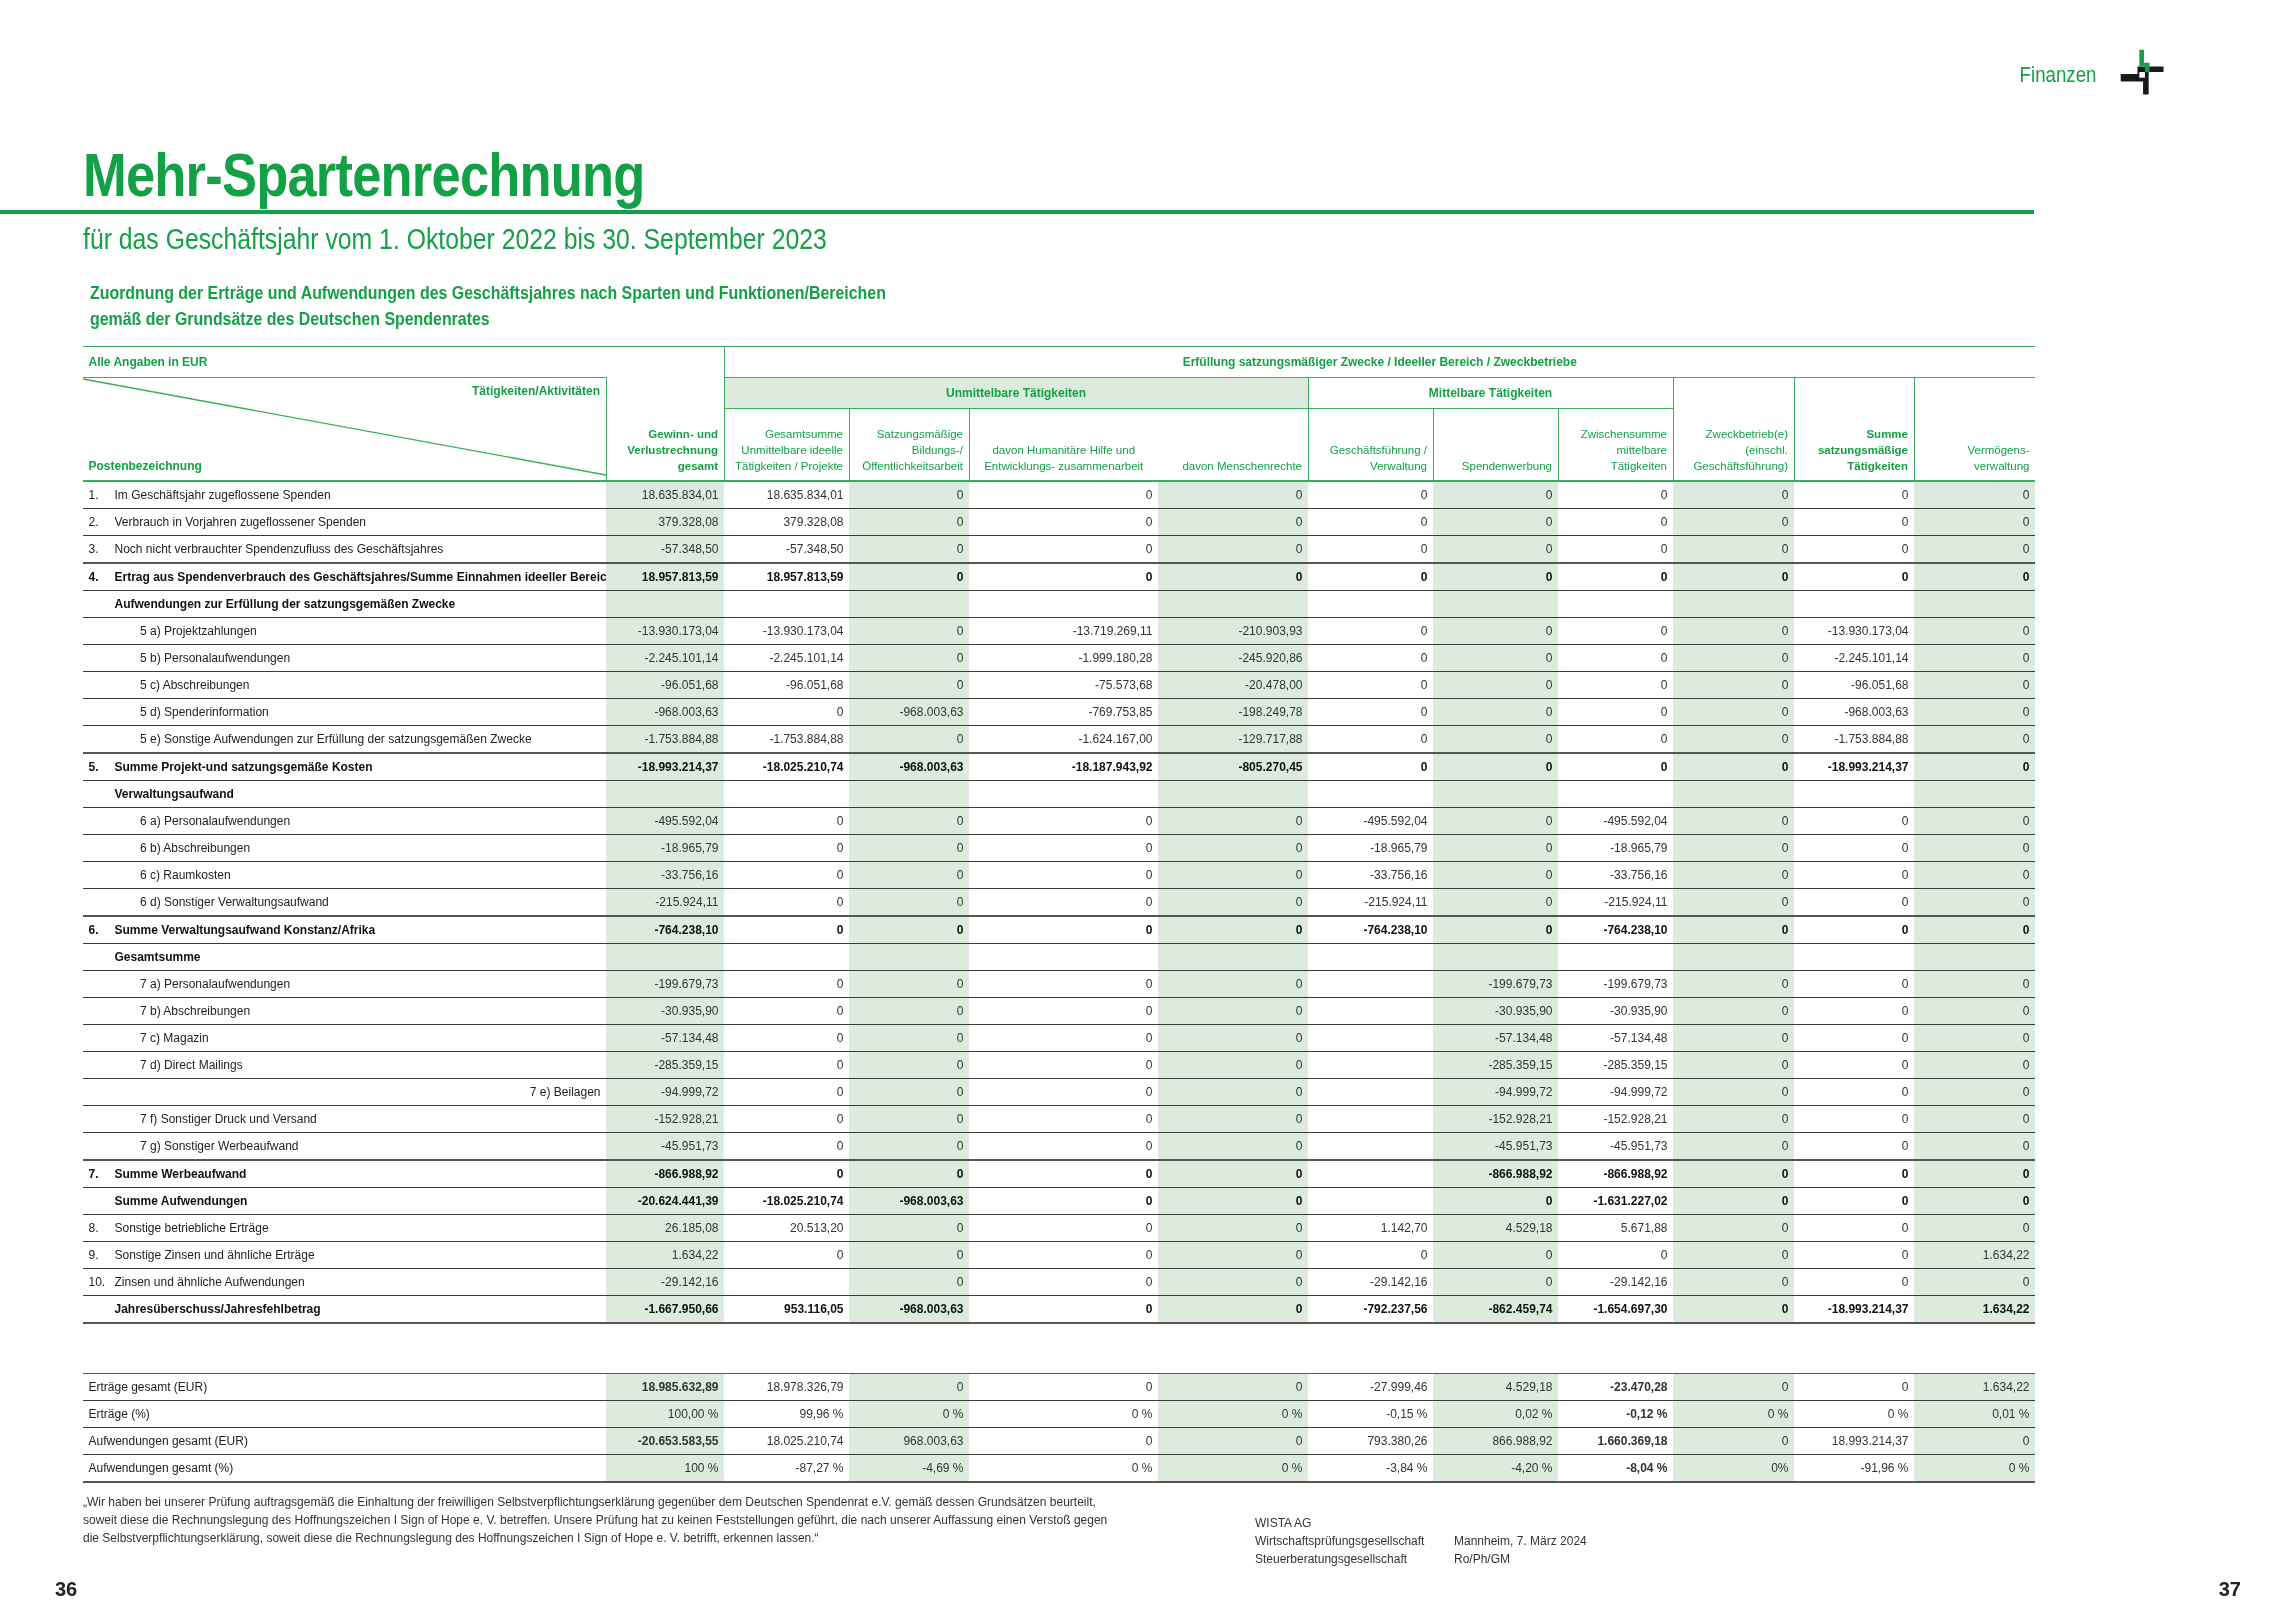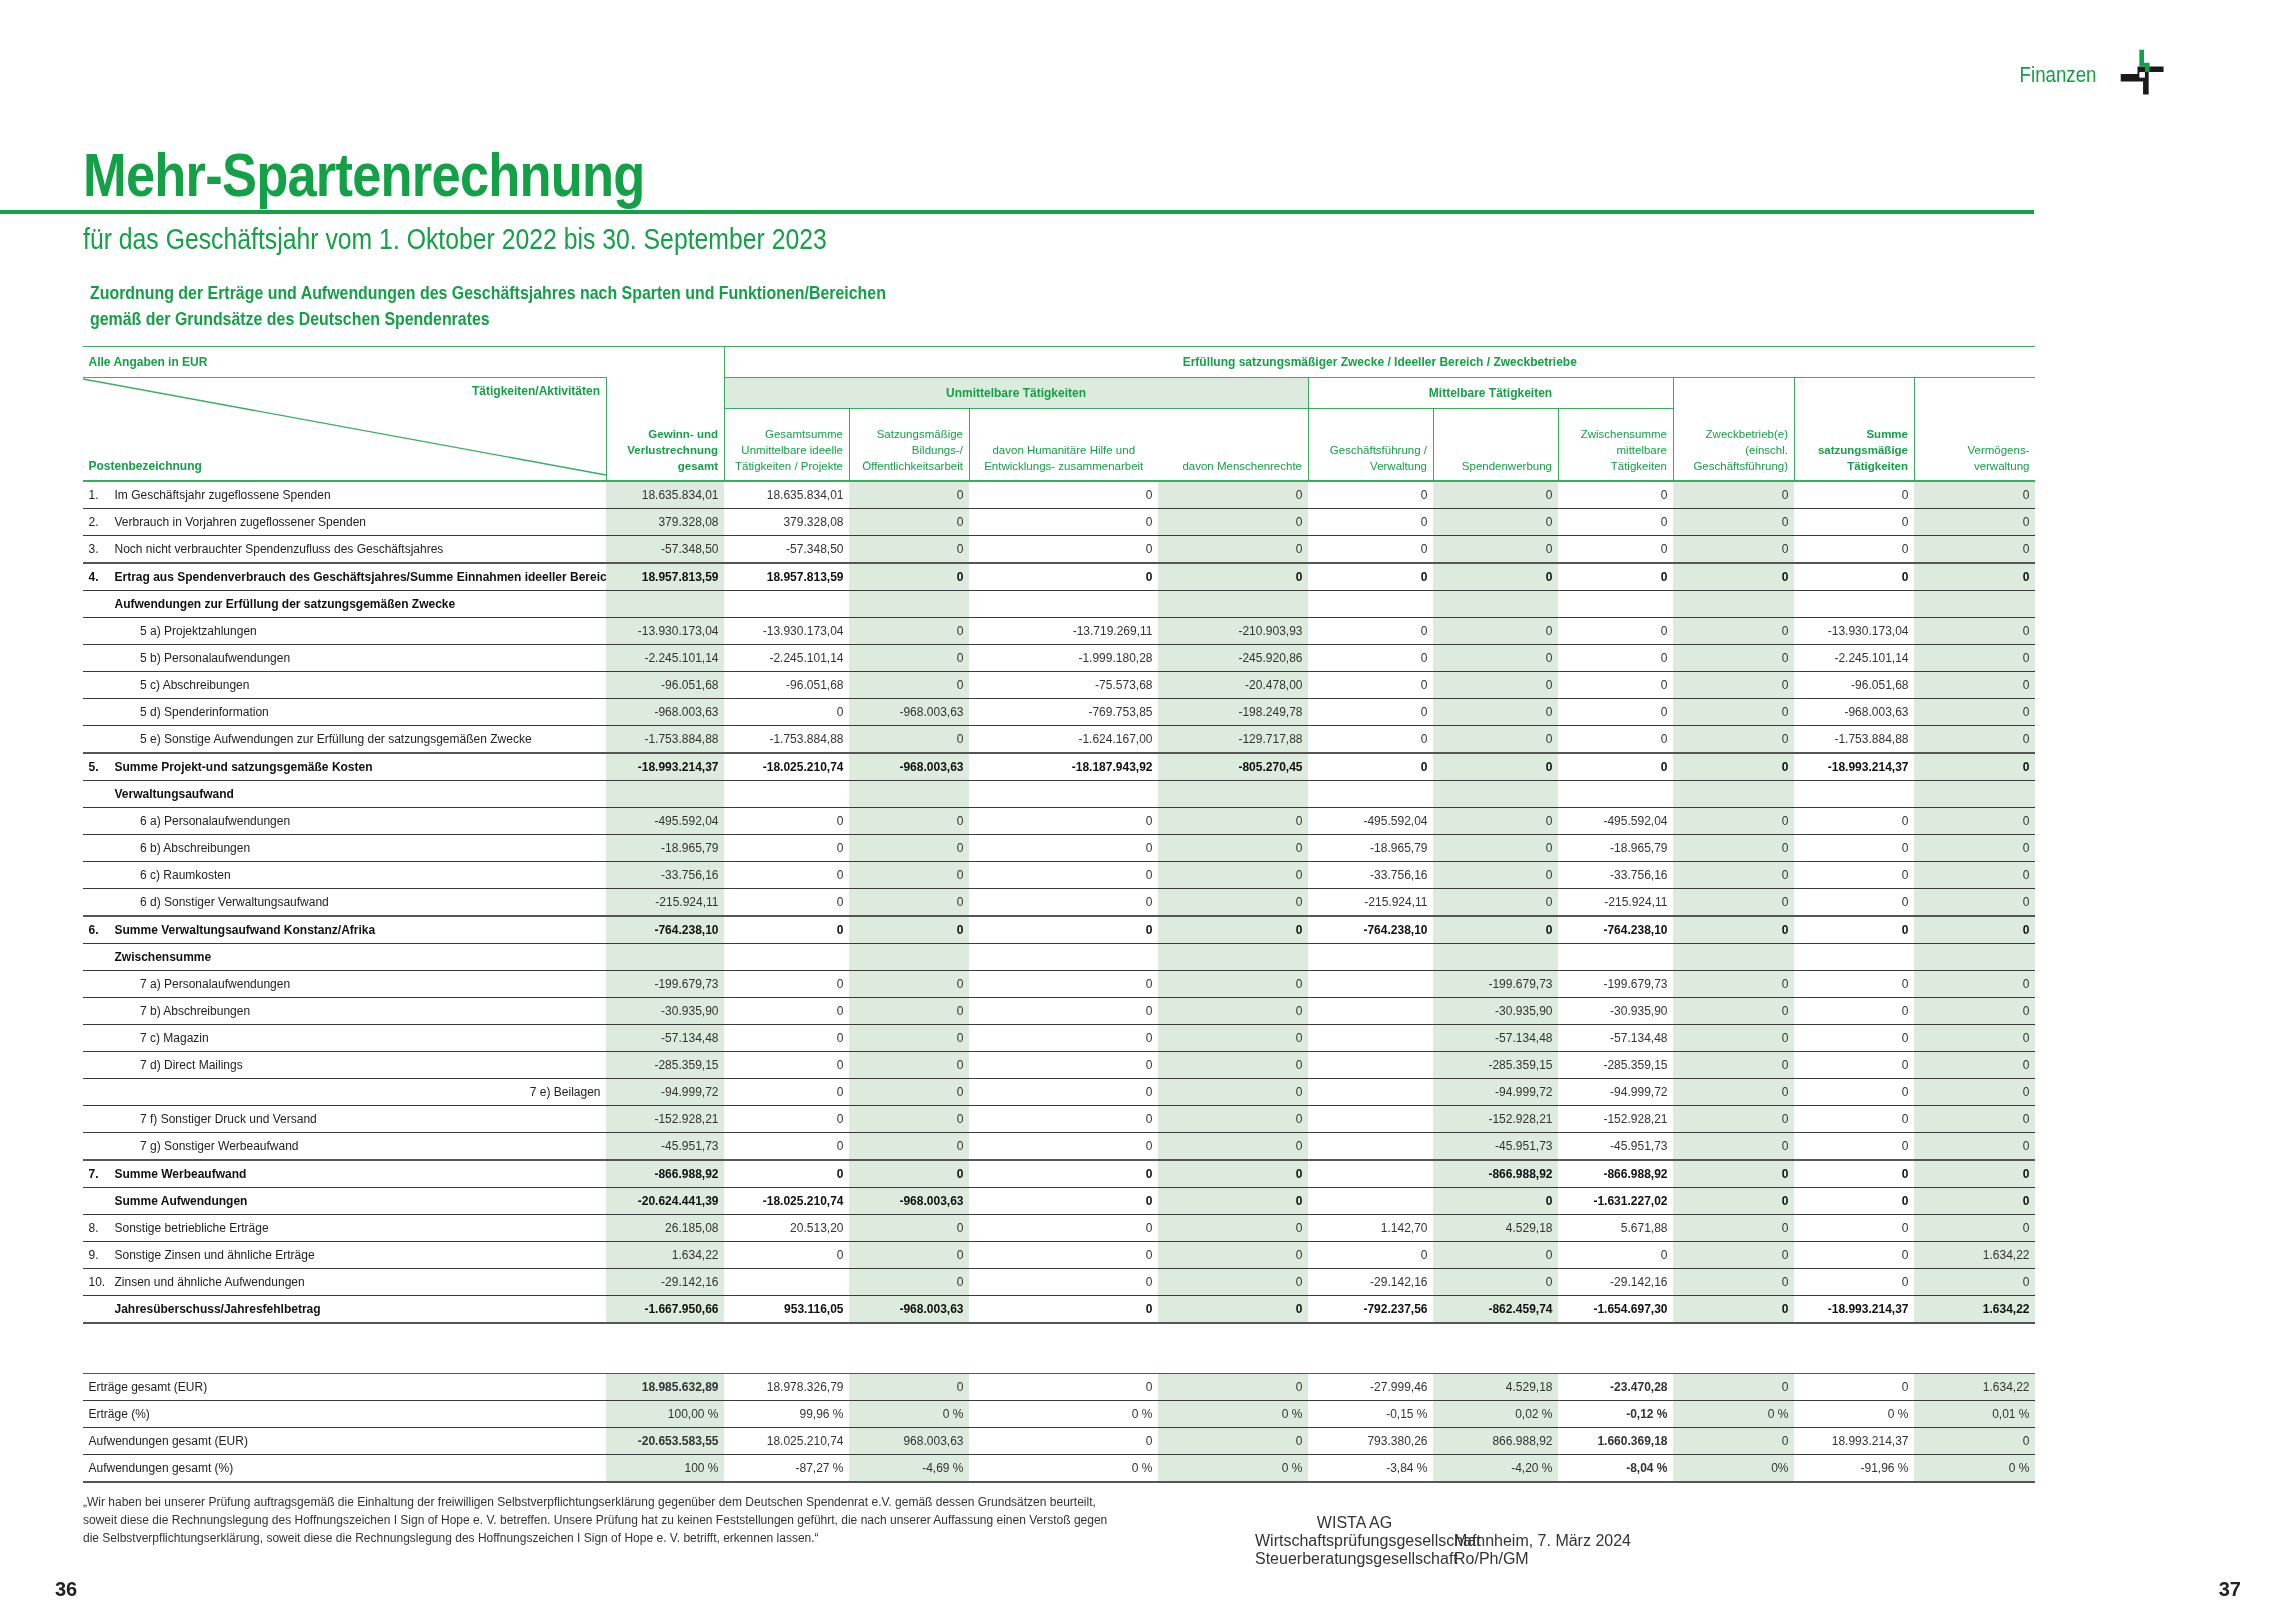--- a/index.html
+++ b/index.html
@@ -26,21 +26,21 @@
   .diag svg{position:absolute;left:0;top:0;}
   tr.r td{height:26px;border-top:1.4px solid #3a3a3a;text-align:right;font-size:12px;color:#333;}
   tr.r td.lab{text-align:left;color:#222;}
   tr.r.b td{font-weight:bold;color:#111;}
   tr.r.first td{border-top:2.8px solid #39ad5e;}
   tr.r.sep td{border-top:2.3px solid #555;}
   tr.last td{border-bottom:2.3px solid #555;}
   .num{display:inline-block;width:26px;}
   #sum{left:83px;top:1373px;width:1952px;}
   #note{left:83px;top:1493px;font-size:12px;line-height:18px;color:#333;white-space:nowrap;}
-  #audit{left:1255px;top:1514px;font-size:16px;line-height:18px;color:#333;text-align:center;}
+  #audit{left:1255px;top:1514px;font-size:12px;line-height:18px;color:#333;}
   #audit .row{display:flex;}
   #audit .c1{width:199px;}
   .pgn{font-size:20px;font-weight:bold;color:#222;top:1578px;}
 </style>
 </head>
 <body>
 
 <div id="brand" class="abs">
   <span class="lbl">Finanzen</span>
   <span>
@@ -343,21 +343,21 @@
           <td>0</td>
           <td class="shade">0</td>
           <td>-764.238,10</td>
           <td class="shade">0</td>
           <td>-764.238,10</td>
           <td class="shade">0</td>
           <td>0</td>
           <td class="shade">0</td>
         </tr>
         <tr class="r b">
-          <td class="lab" style="padding-left: 5.5px;"><span class="num"></span><span>Zwischensumme</span></td>
+          <td class="lab" style="padding-left: 5.5px;"><span class="num"></span><span>Gesamtsumme</span></td>
           <td class="shade"></td>
           <td></td>
           <td class="shade"></td>
           <td></td>
           <td class="shade"></td>
           <td></td>
           <td class="shade"></td>
           <td></td>
           <td class="shade"></td>
           <td></td>

